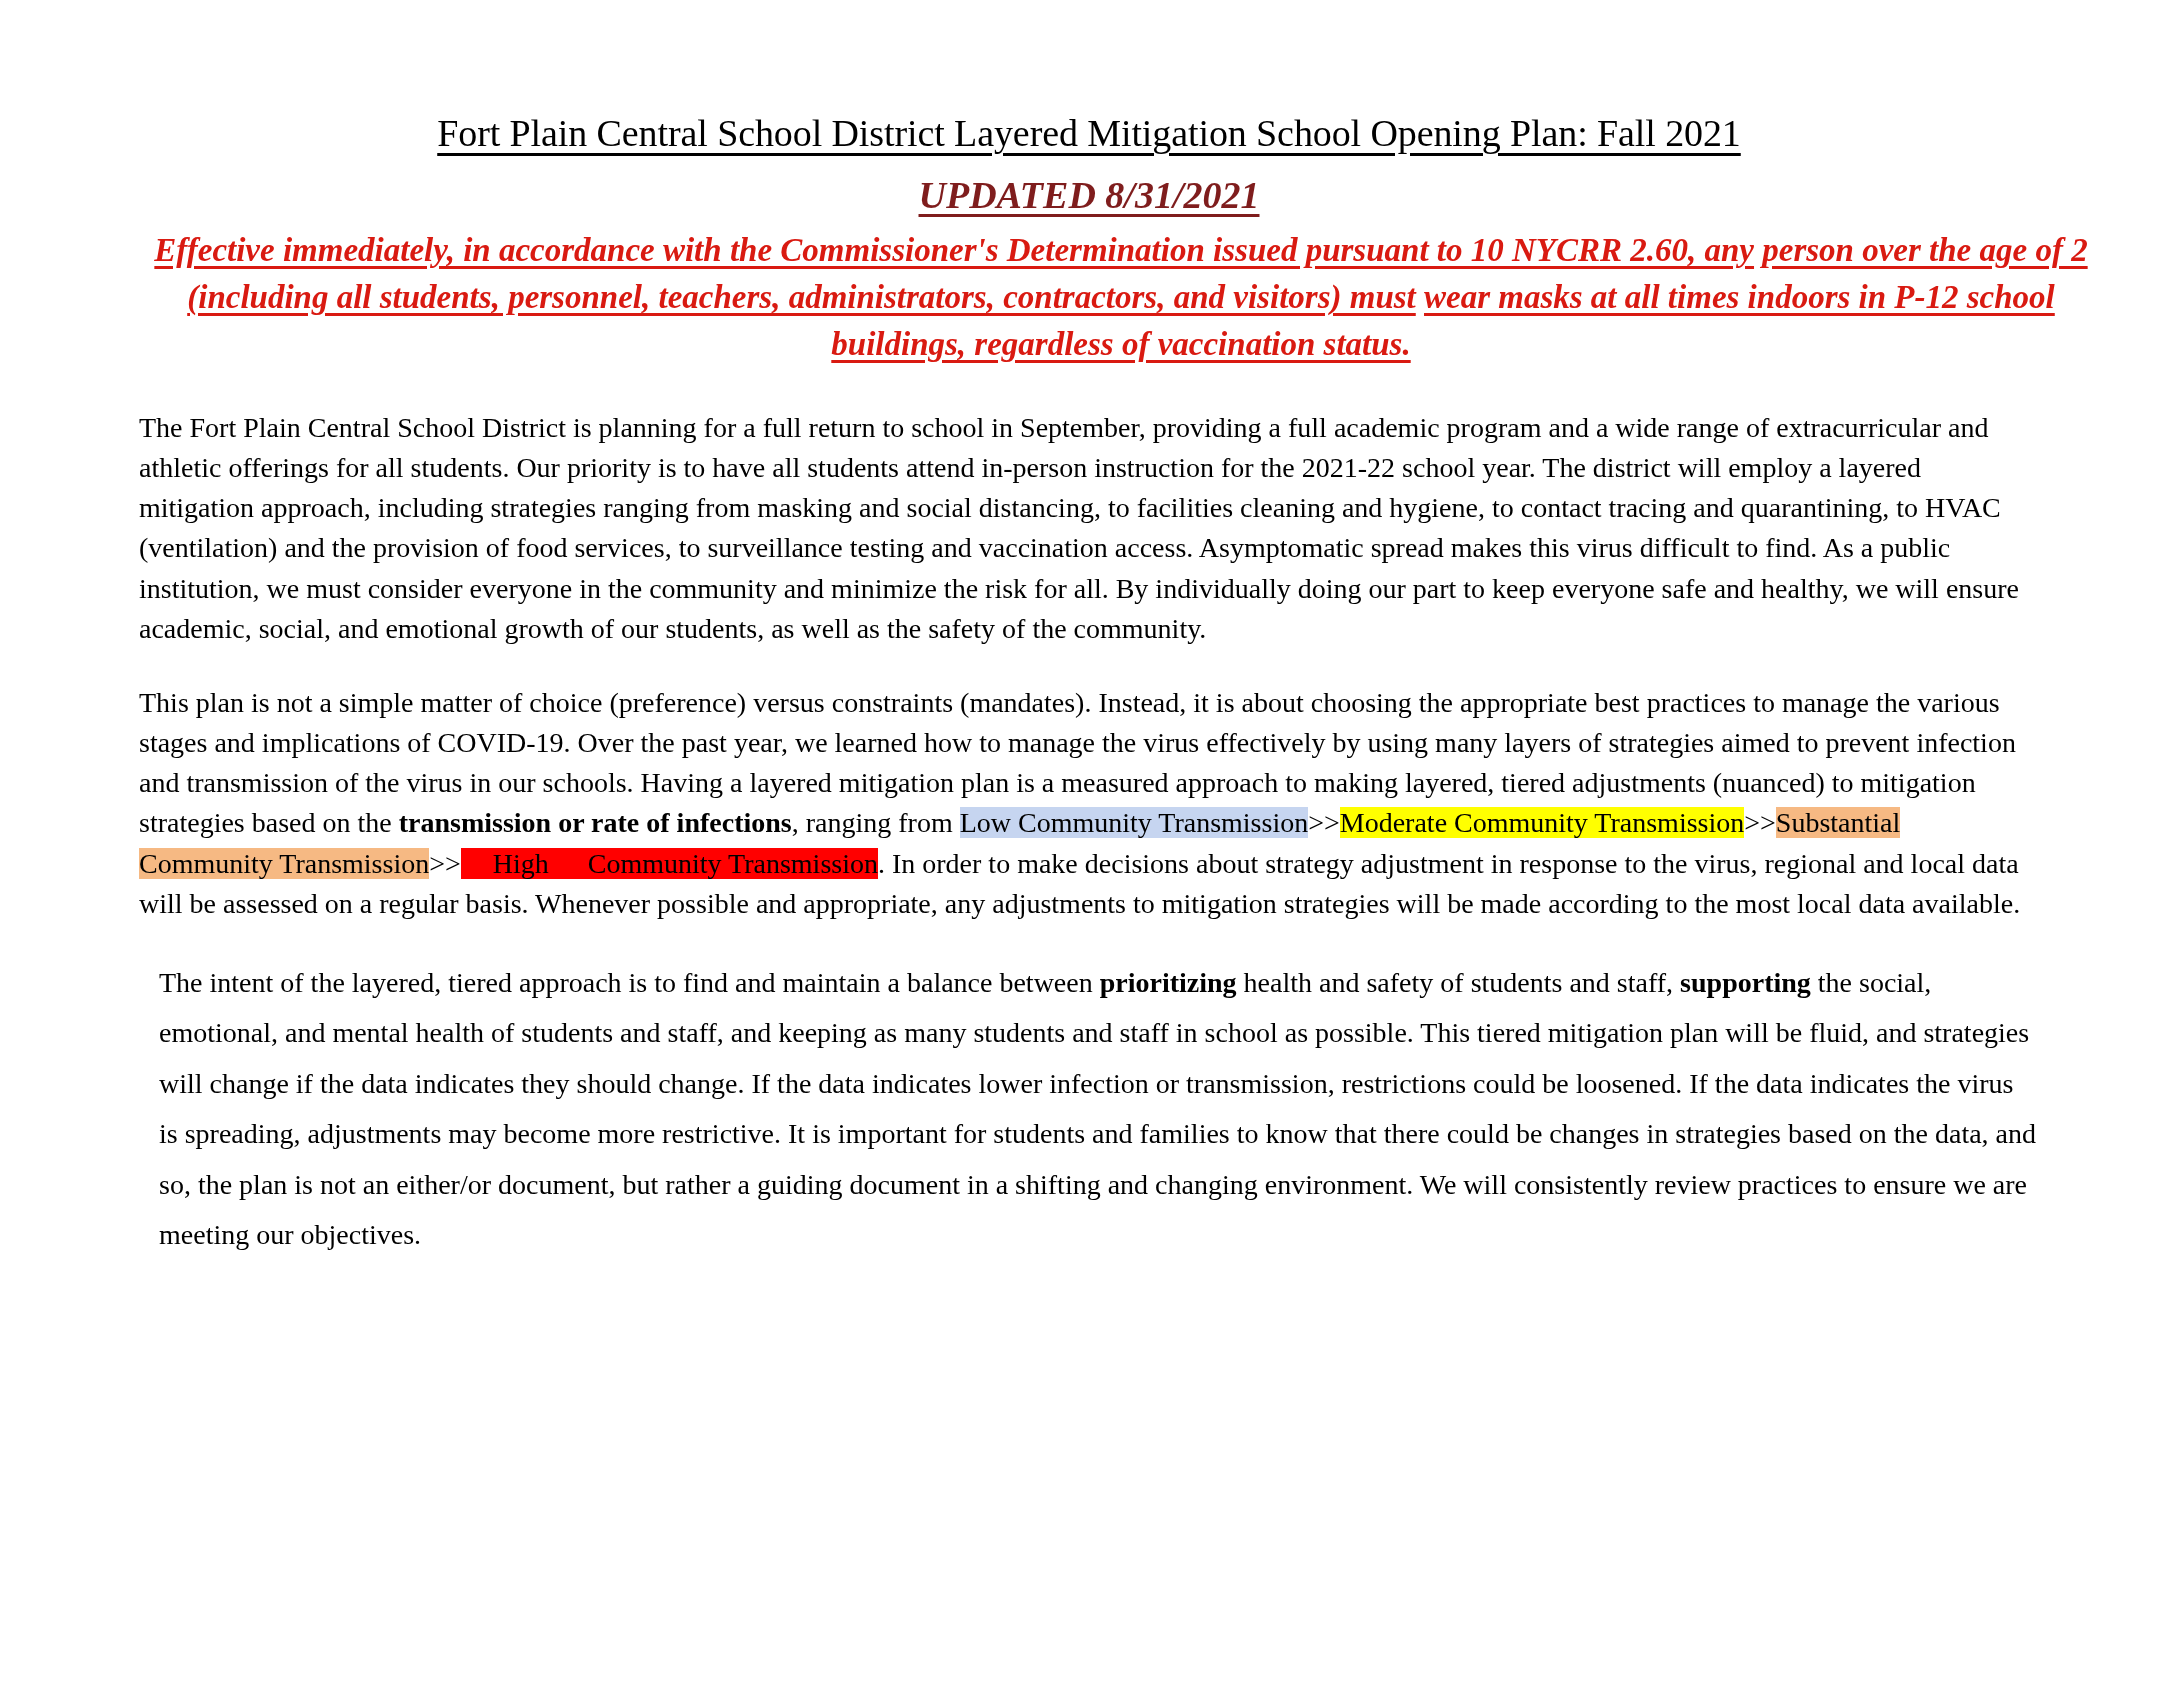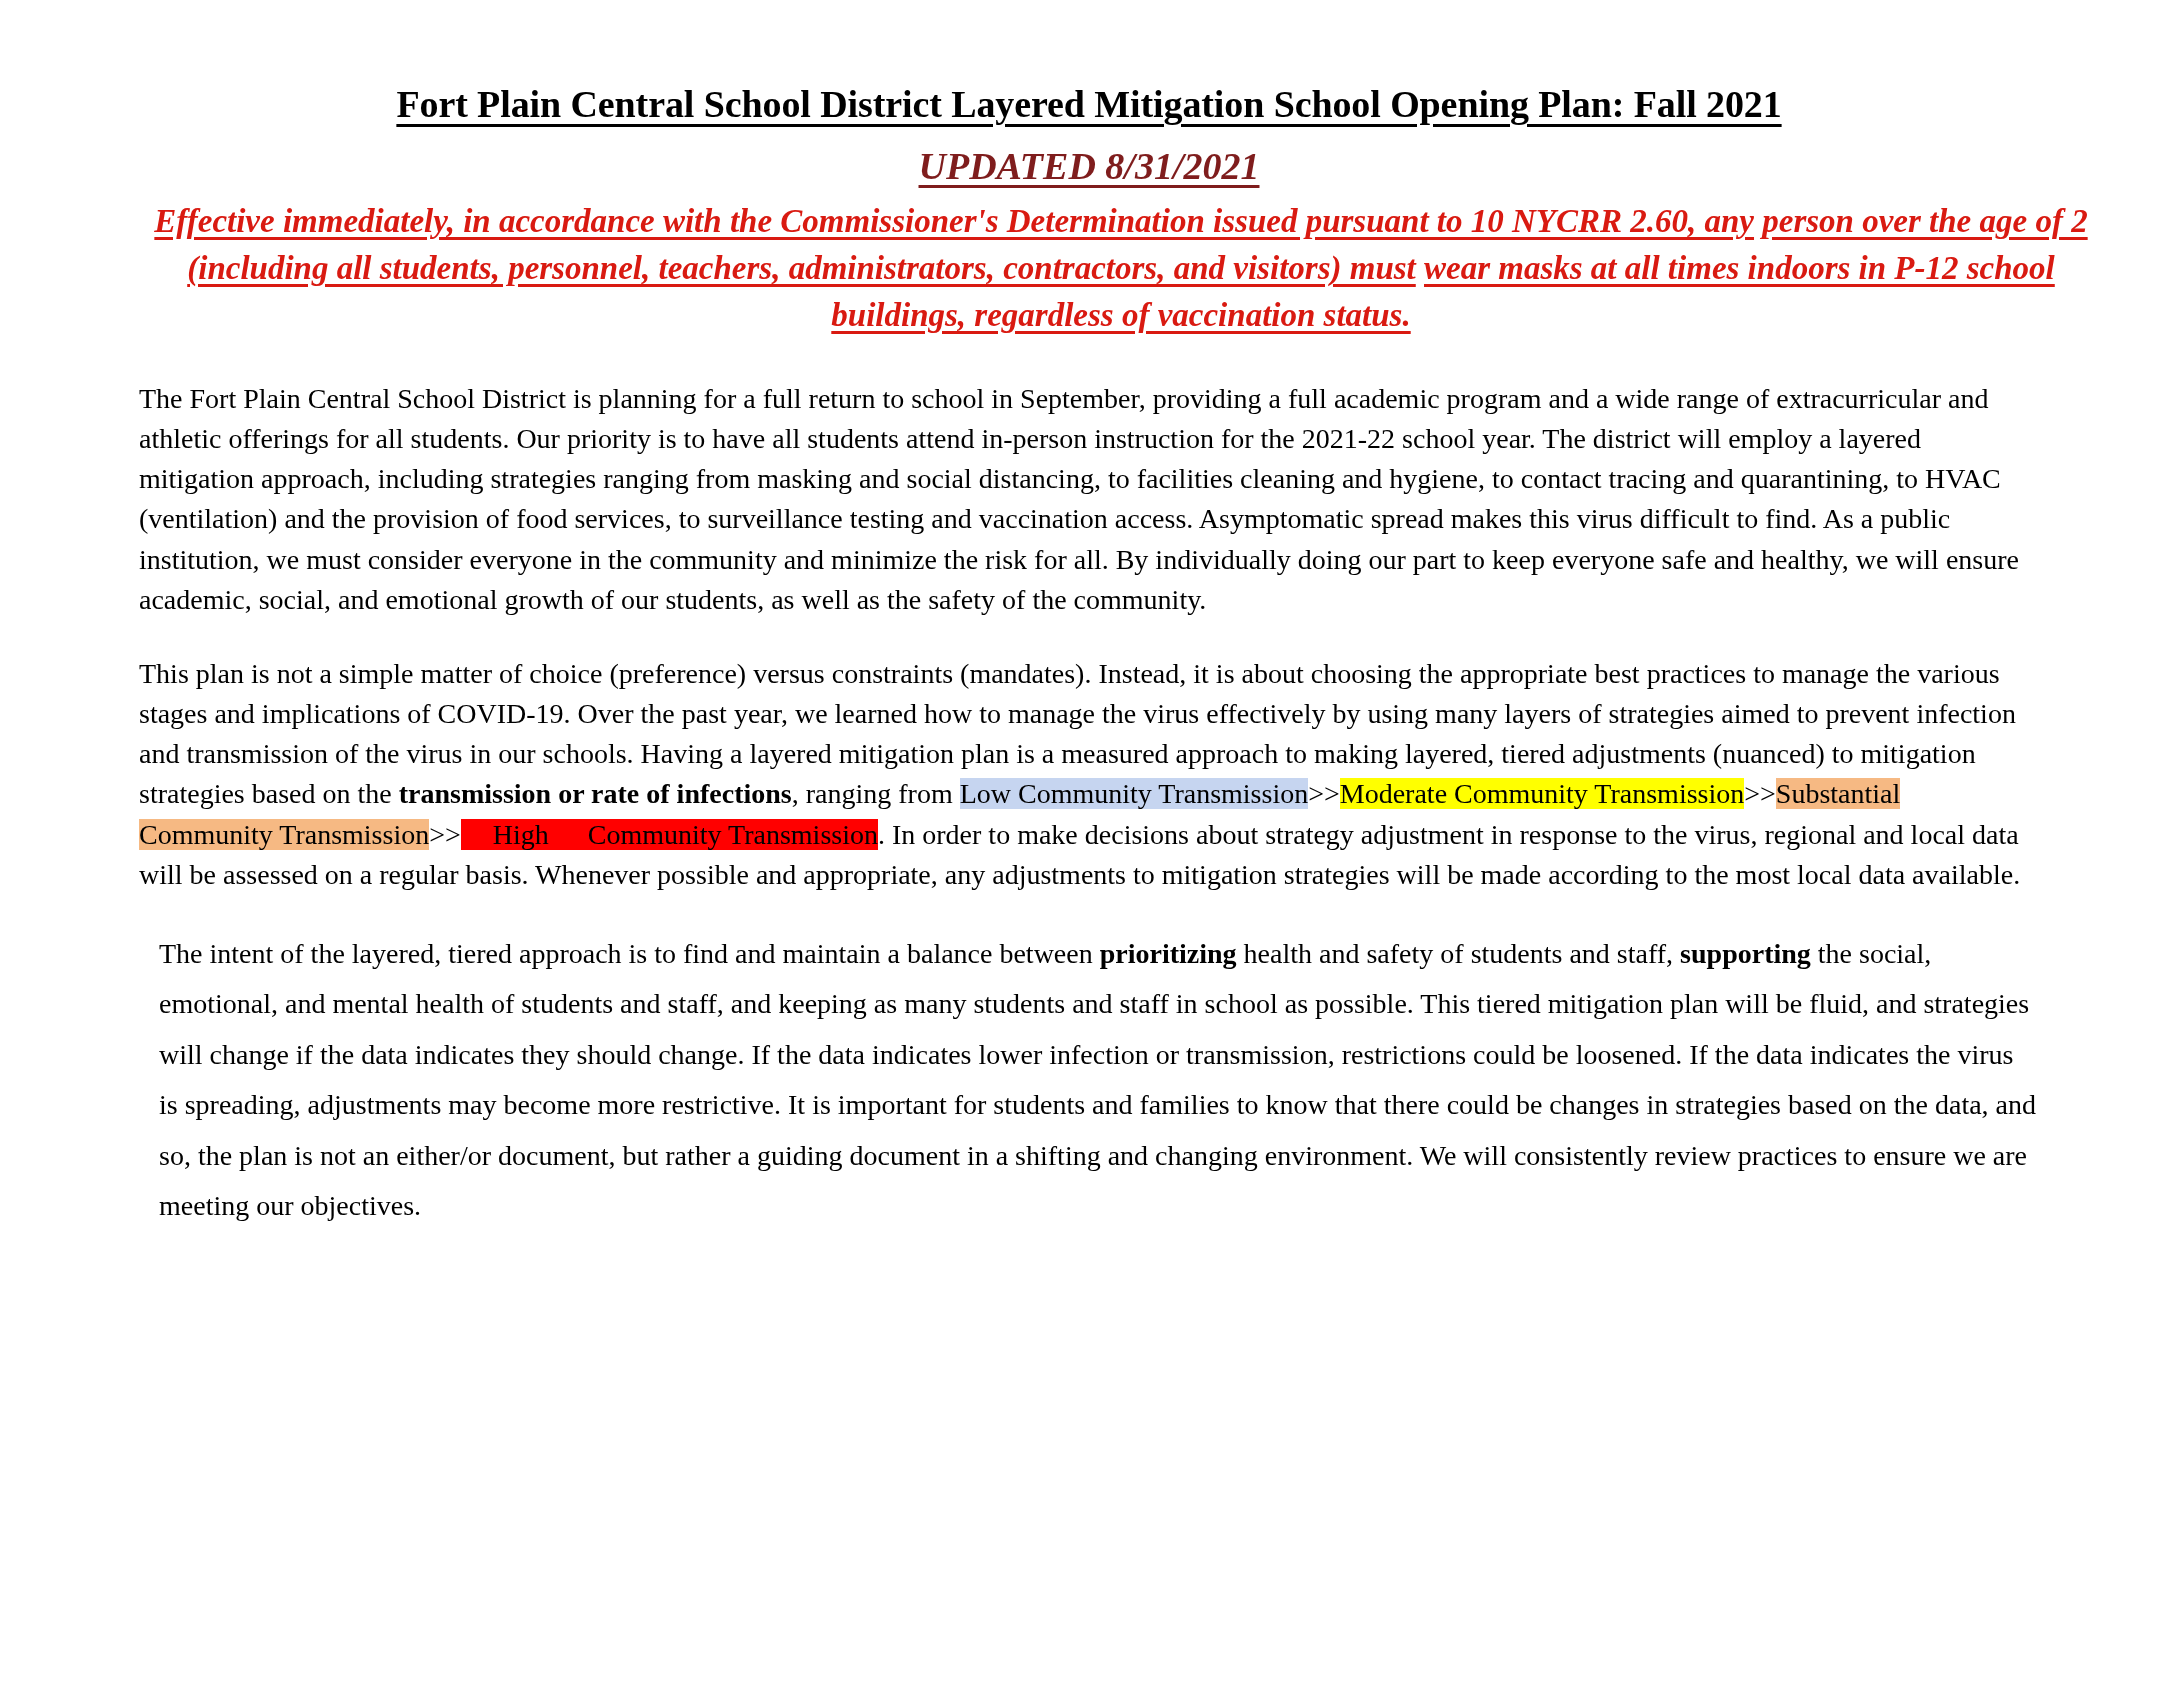--- a/index.html
+++ b/index.html
@@ -22,25 +22,25 @@
     box-sizing: border-box;
     padding: 0;
     position: relative;
     background: #ffffff;
   }
 
   
   .doc-title {
     text-align: center;
     font-size: 38px;
-    font-weight: bold;
+    font-weight: normal;
     line-height: 1.18;
     letter-spacing: -0.1px;
     margin: 0;
-    padding-top: 82px;
+    padding-top: 111px;
   }
   .doc-title .u {
     text-decoration: underline;
     text-decoration-thickness: 3px;
     text-underline-offset: 7px;
   }
 
   .updated-line {
     text-align: center;
     color: #7f1d1d;

